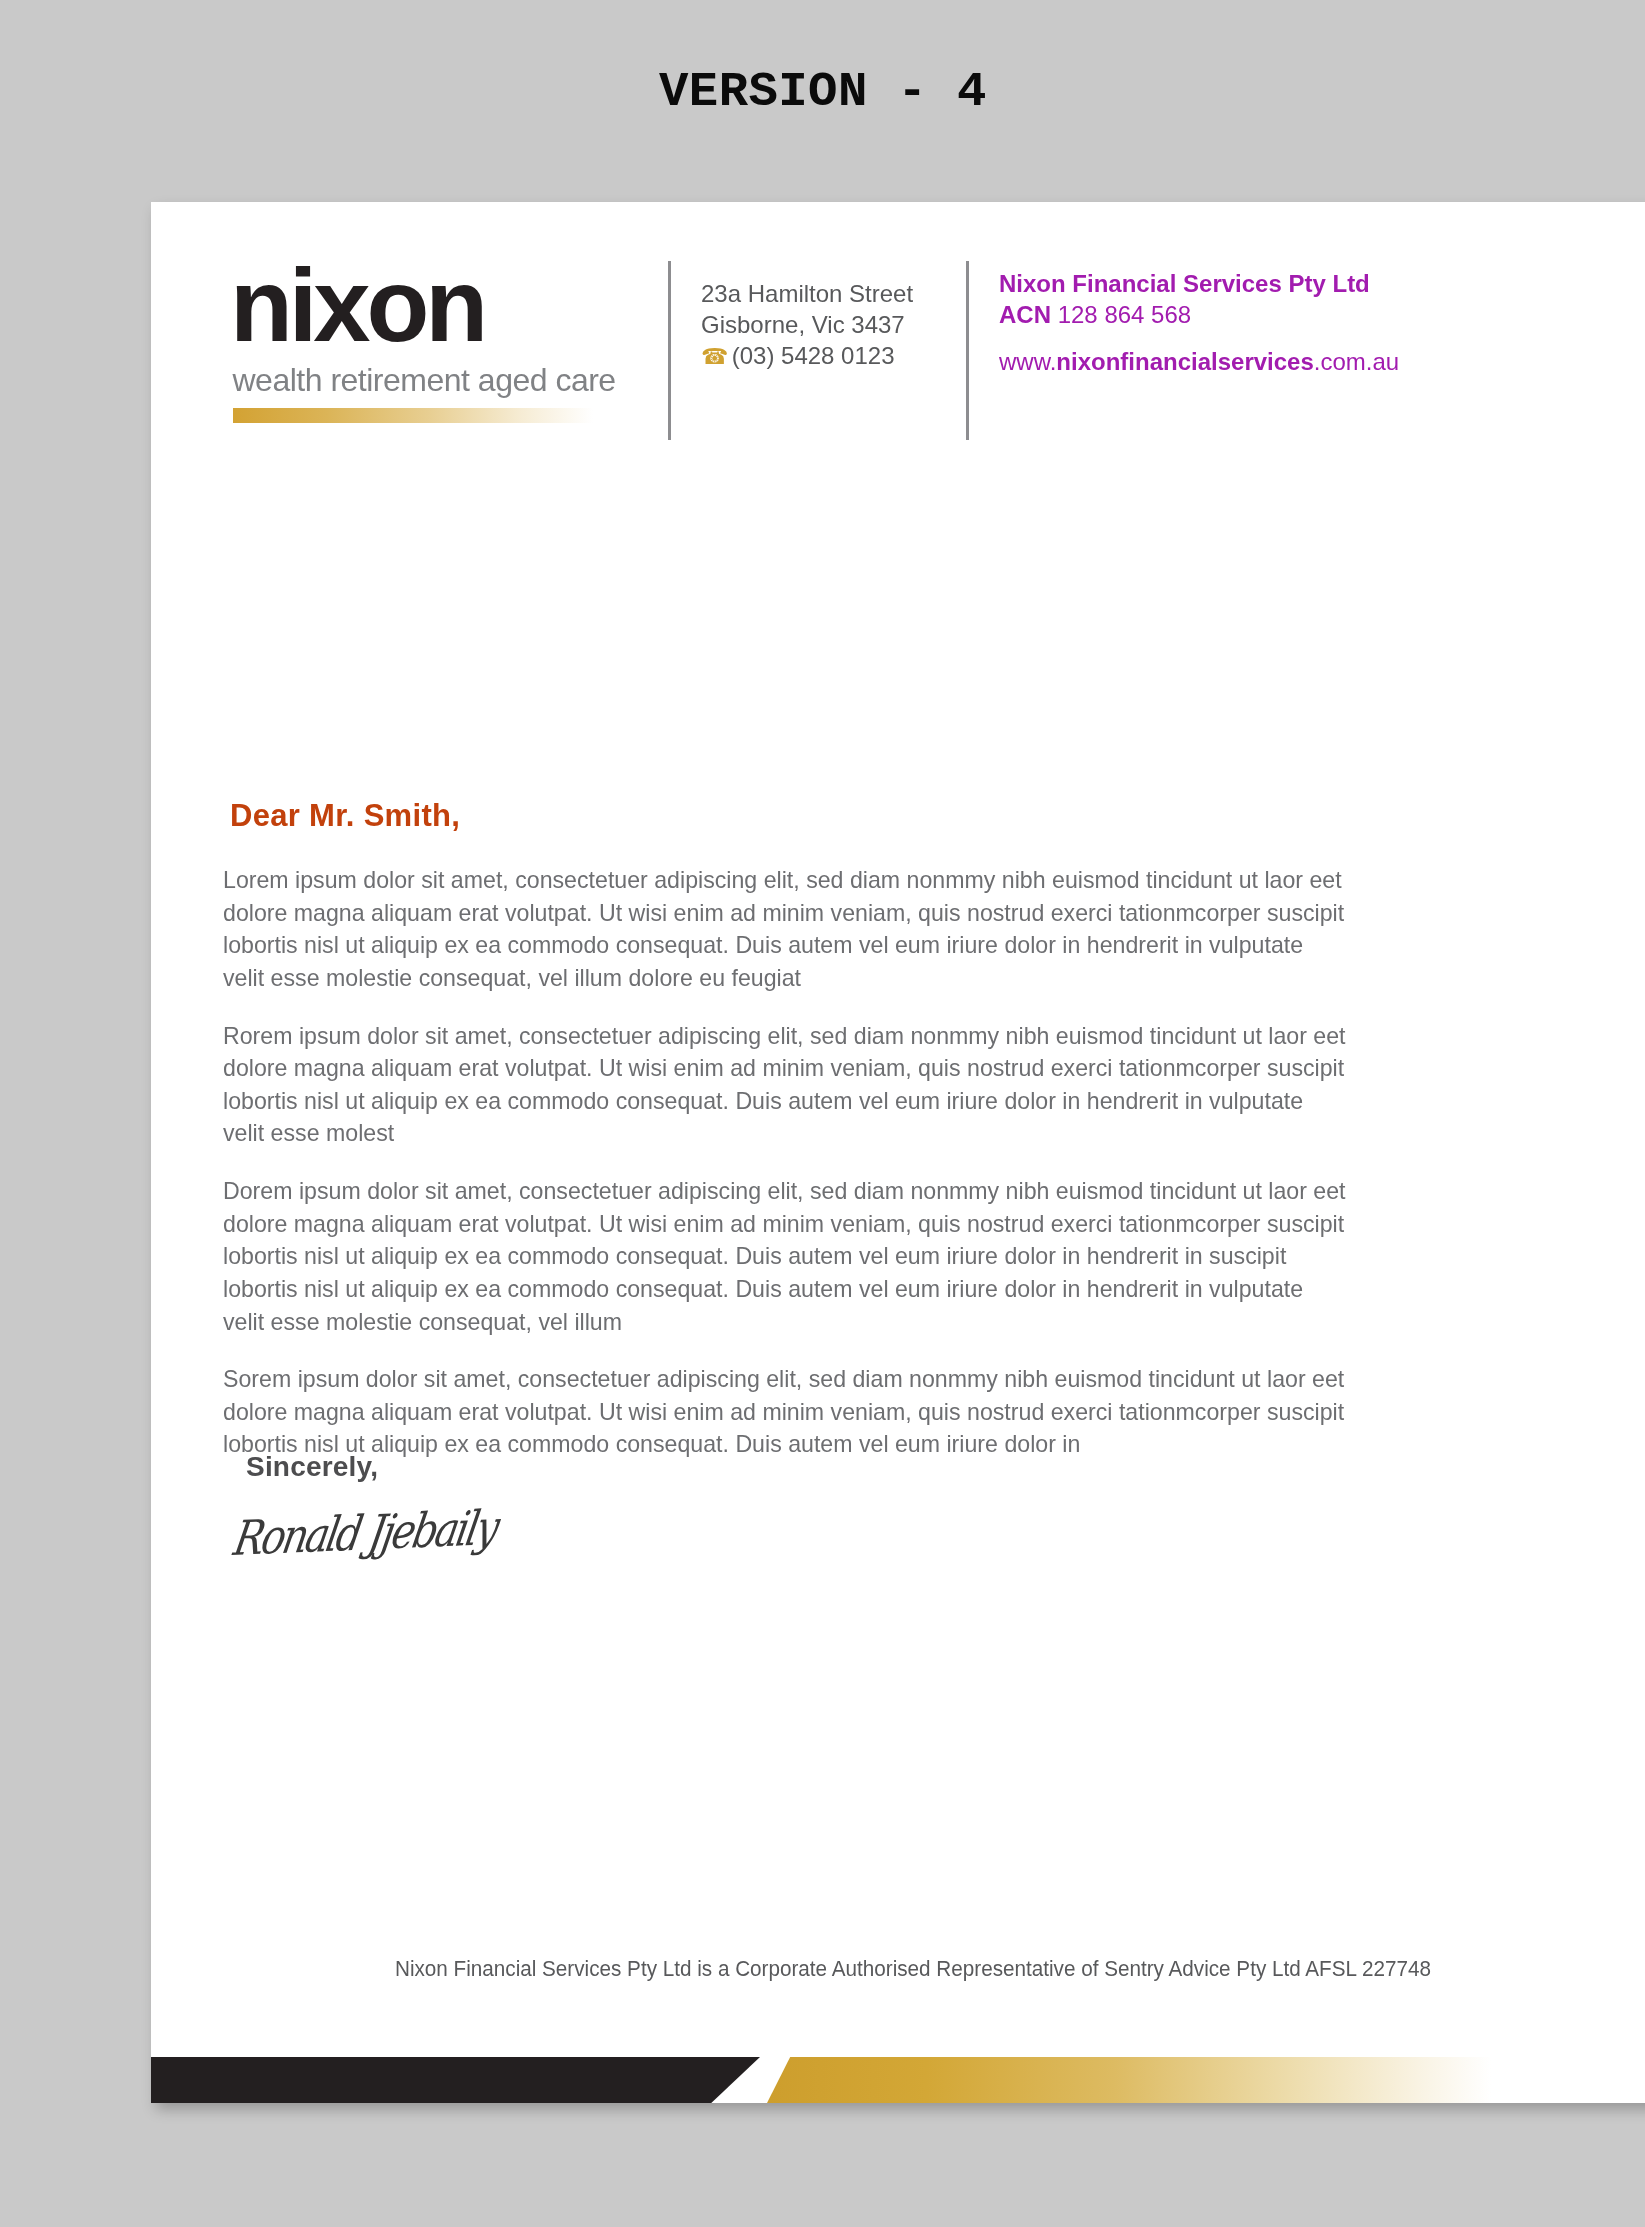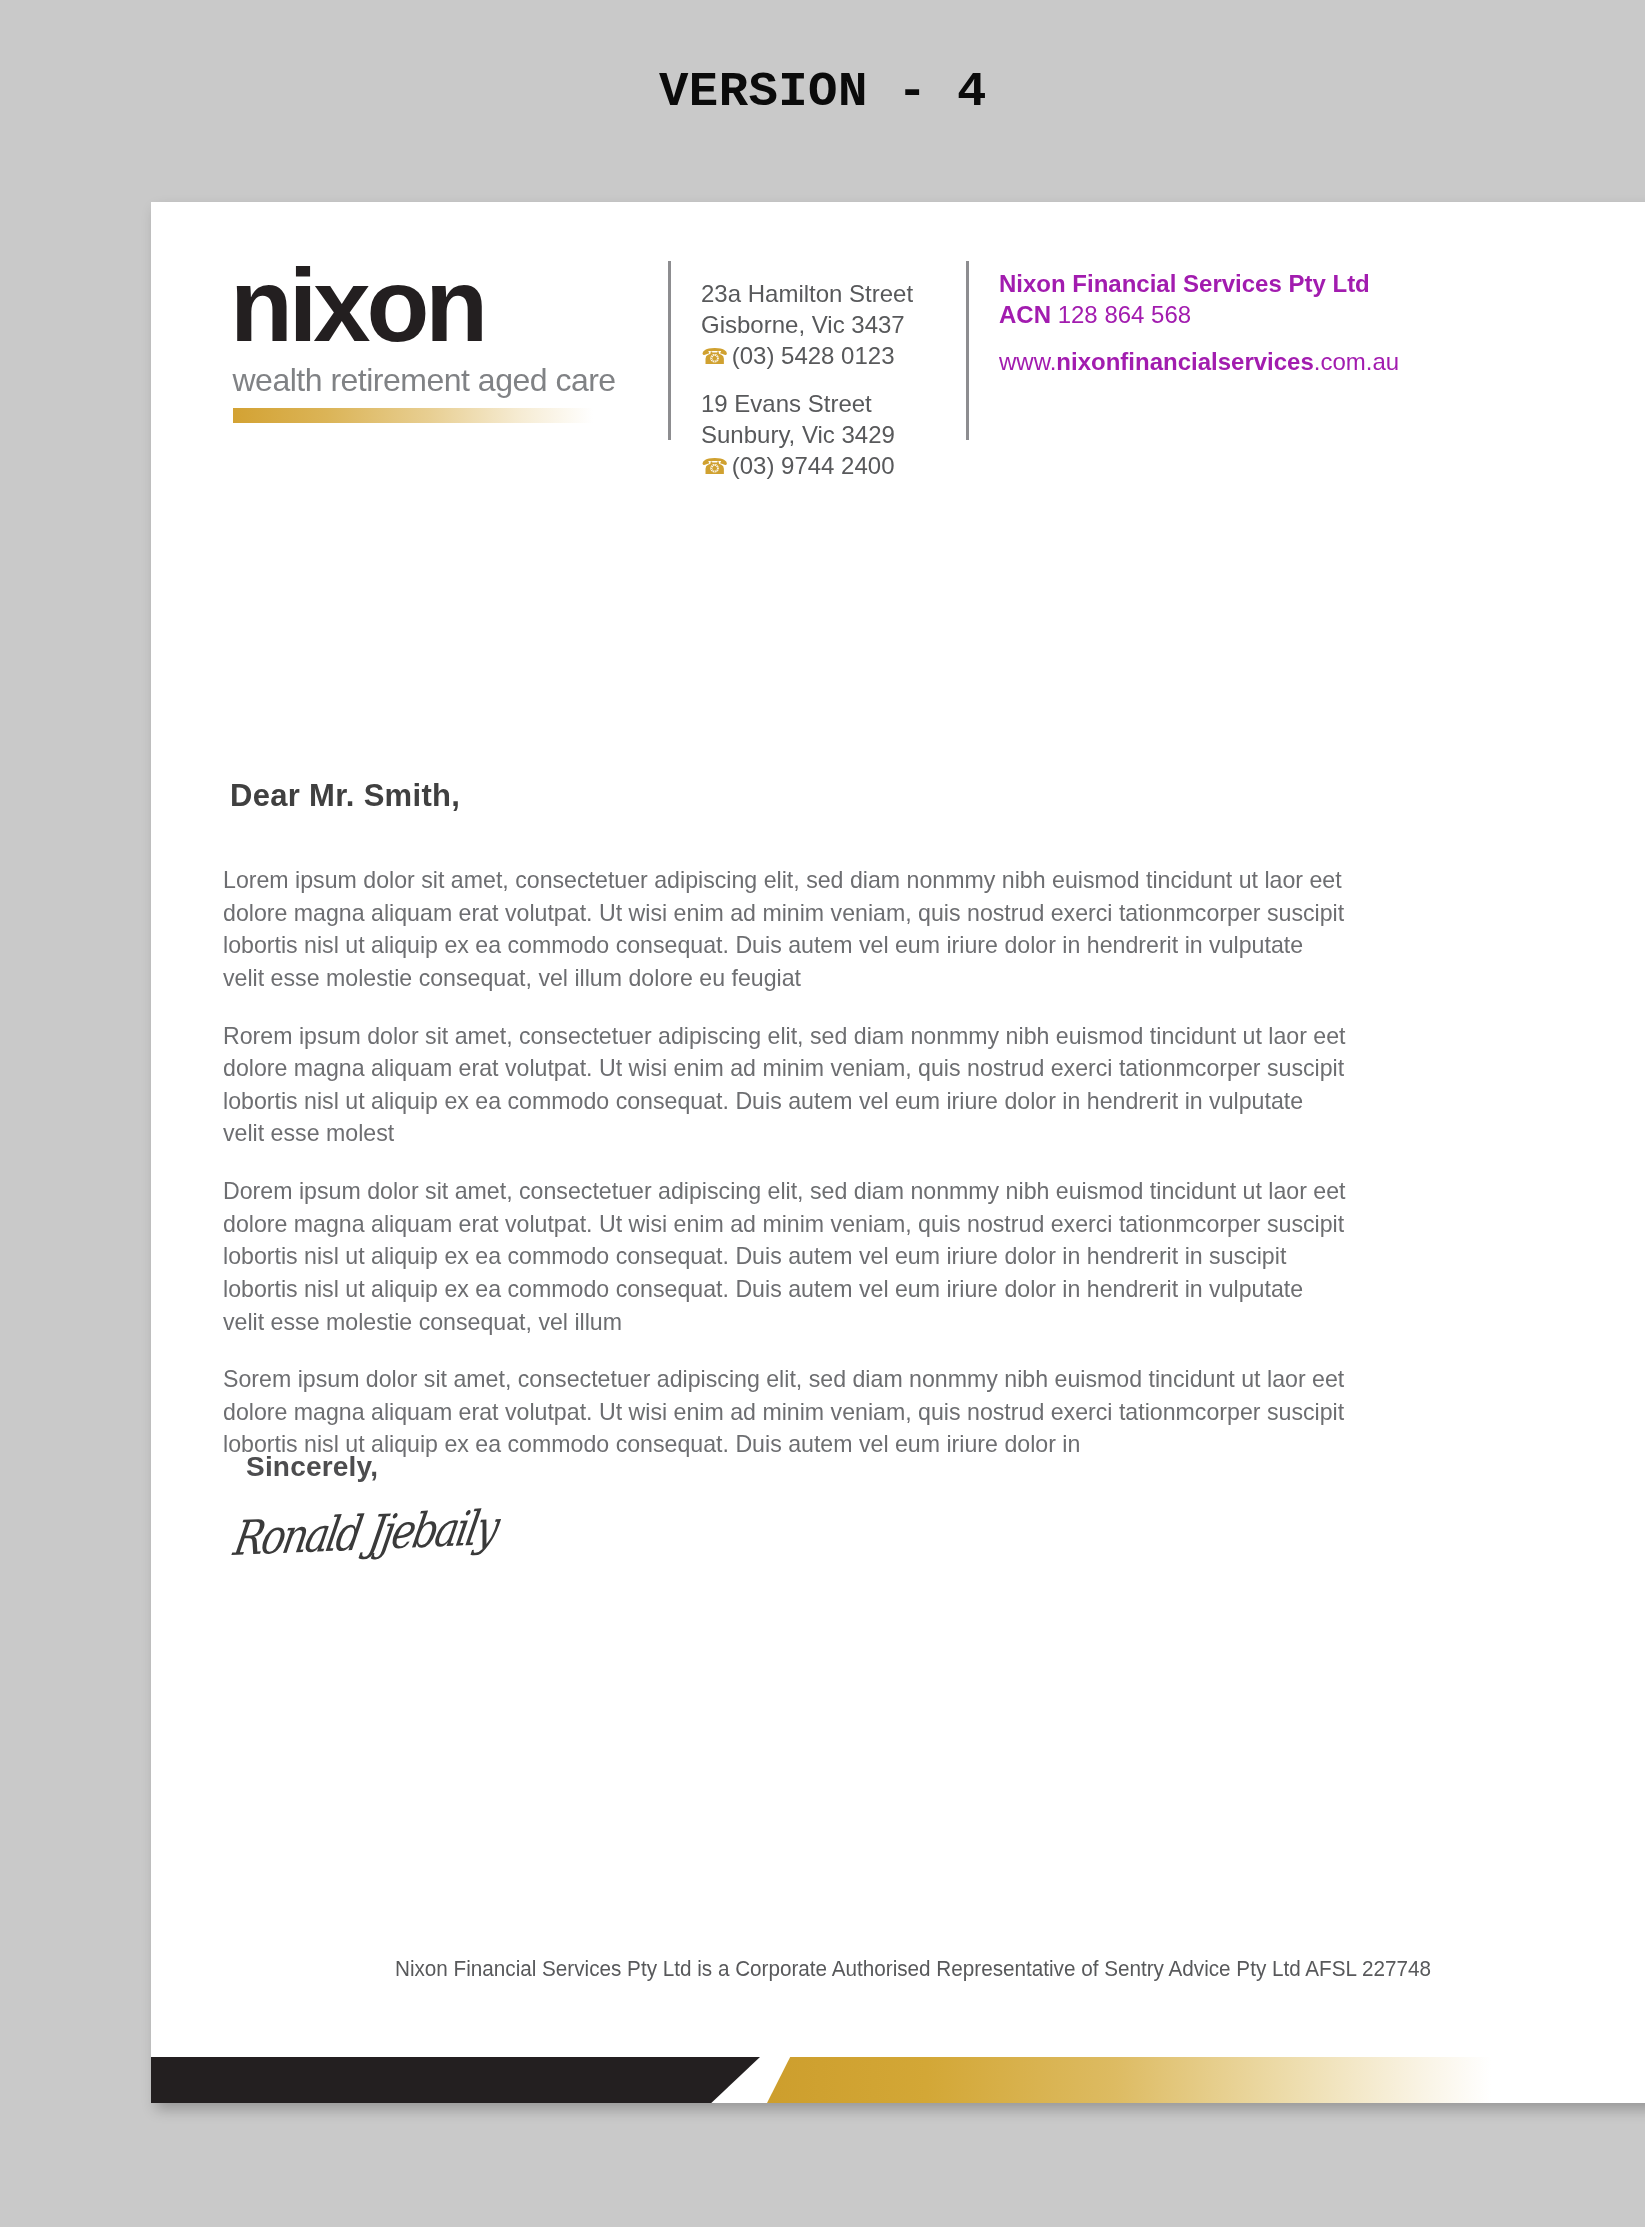--- a/index.html
+++ b/index.html
@@ -127,26 +127,26 @@
   .co-acn b { font-weight: bold; }
   .co-mail { margin-bottom: 16.5px; }
   .co-mail div { white-space: nowrap; }
   .co-web { white-space: nowrap; }
   .co-web b { font-weight: bold; }
 
   
   .salutation {
     position: absolute;
     left: 79px;
-    top: 576px;
+    top: 596px;
     font-family: "Liberation Sans", sans-serif;
     font-weight: bold;
     font-size: 31px;
     letter-spacing: 0.3px;
-    color: #404040;
+    color: #c2410c;
   }
 
   .body-copy {
     position: absolute;
     left: 72px;
     top: 662px;
     width: 1168px;
   }
   .body-copy p {
     font-family: "Liberation Sans", sans-serif;
@@ -247,25 +247,20 @@
       <div class="hdr-divider d2"></div>
 
       <div class="hdr-col-contact">
 
         <div class="addr-group">
           <div class="addr-line">23a Hamilton Street</div>
           <div class="addr-line">Gisborne, Vic 3437</div>
           <div class="phone-line"><span class="phone-icon">☎</span><span>(03) 5428 0123</span></div>
         </div>
 
-        <div class="addr-group">
-          <div class="addr-line">19 Evans Street</div>
-          <div class="addr-line">Sunbury, Vic 3429</div>
-          <div class="phone-line"><span class="phone-icon">☎</span><span>(03) 9744 2400</span></div>
-        </div>
 
       </div>
 
       <div class="hdr-col-company">
 
         <div class="co-name">Nixon Financial Services Pty Ltd</div>
 
         <div class="co-acn"><b>ACN</b> <span>128 864 568</span></div>
 
 

